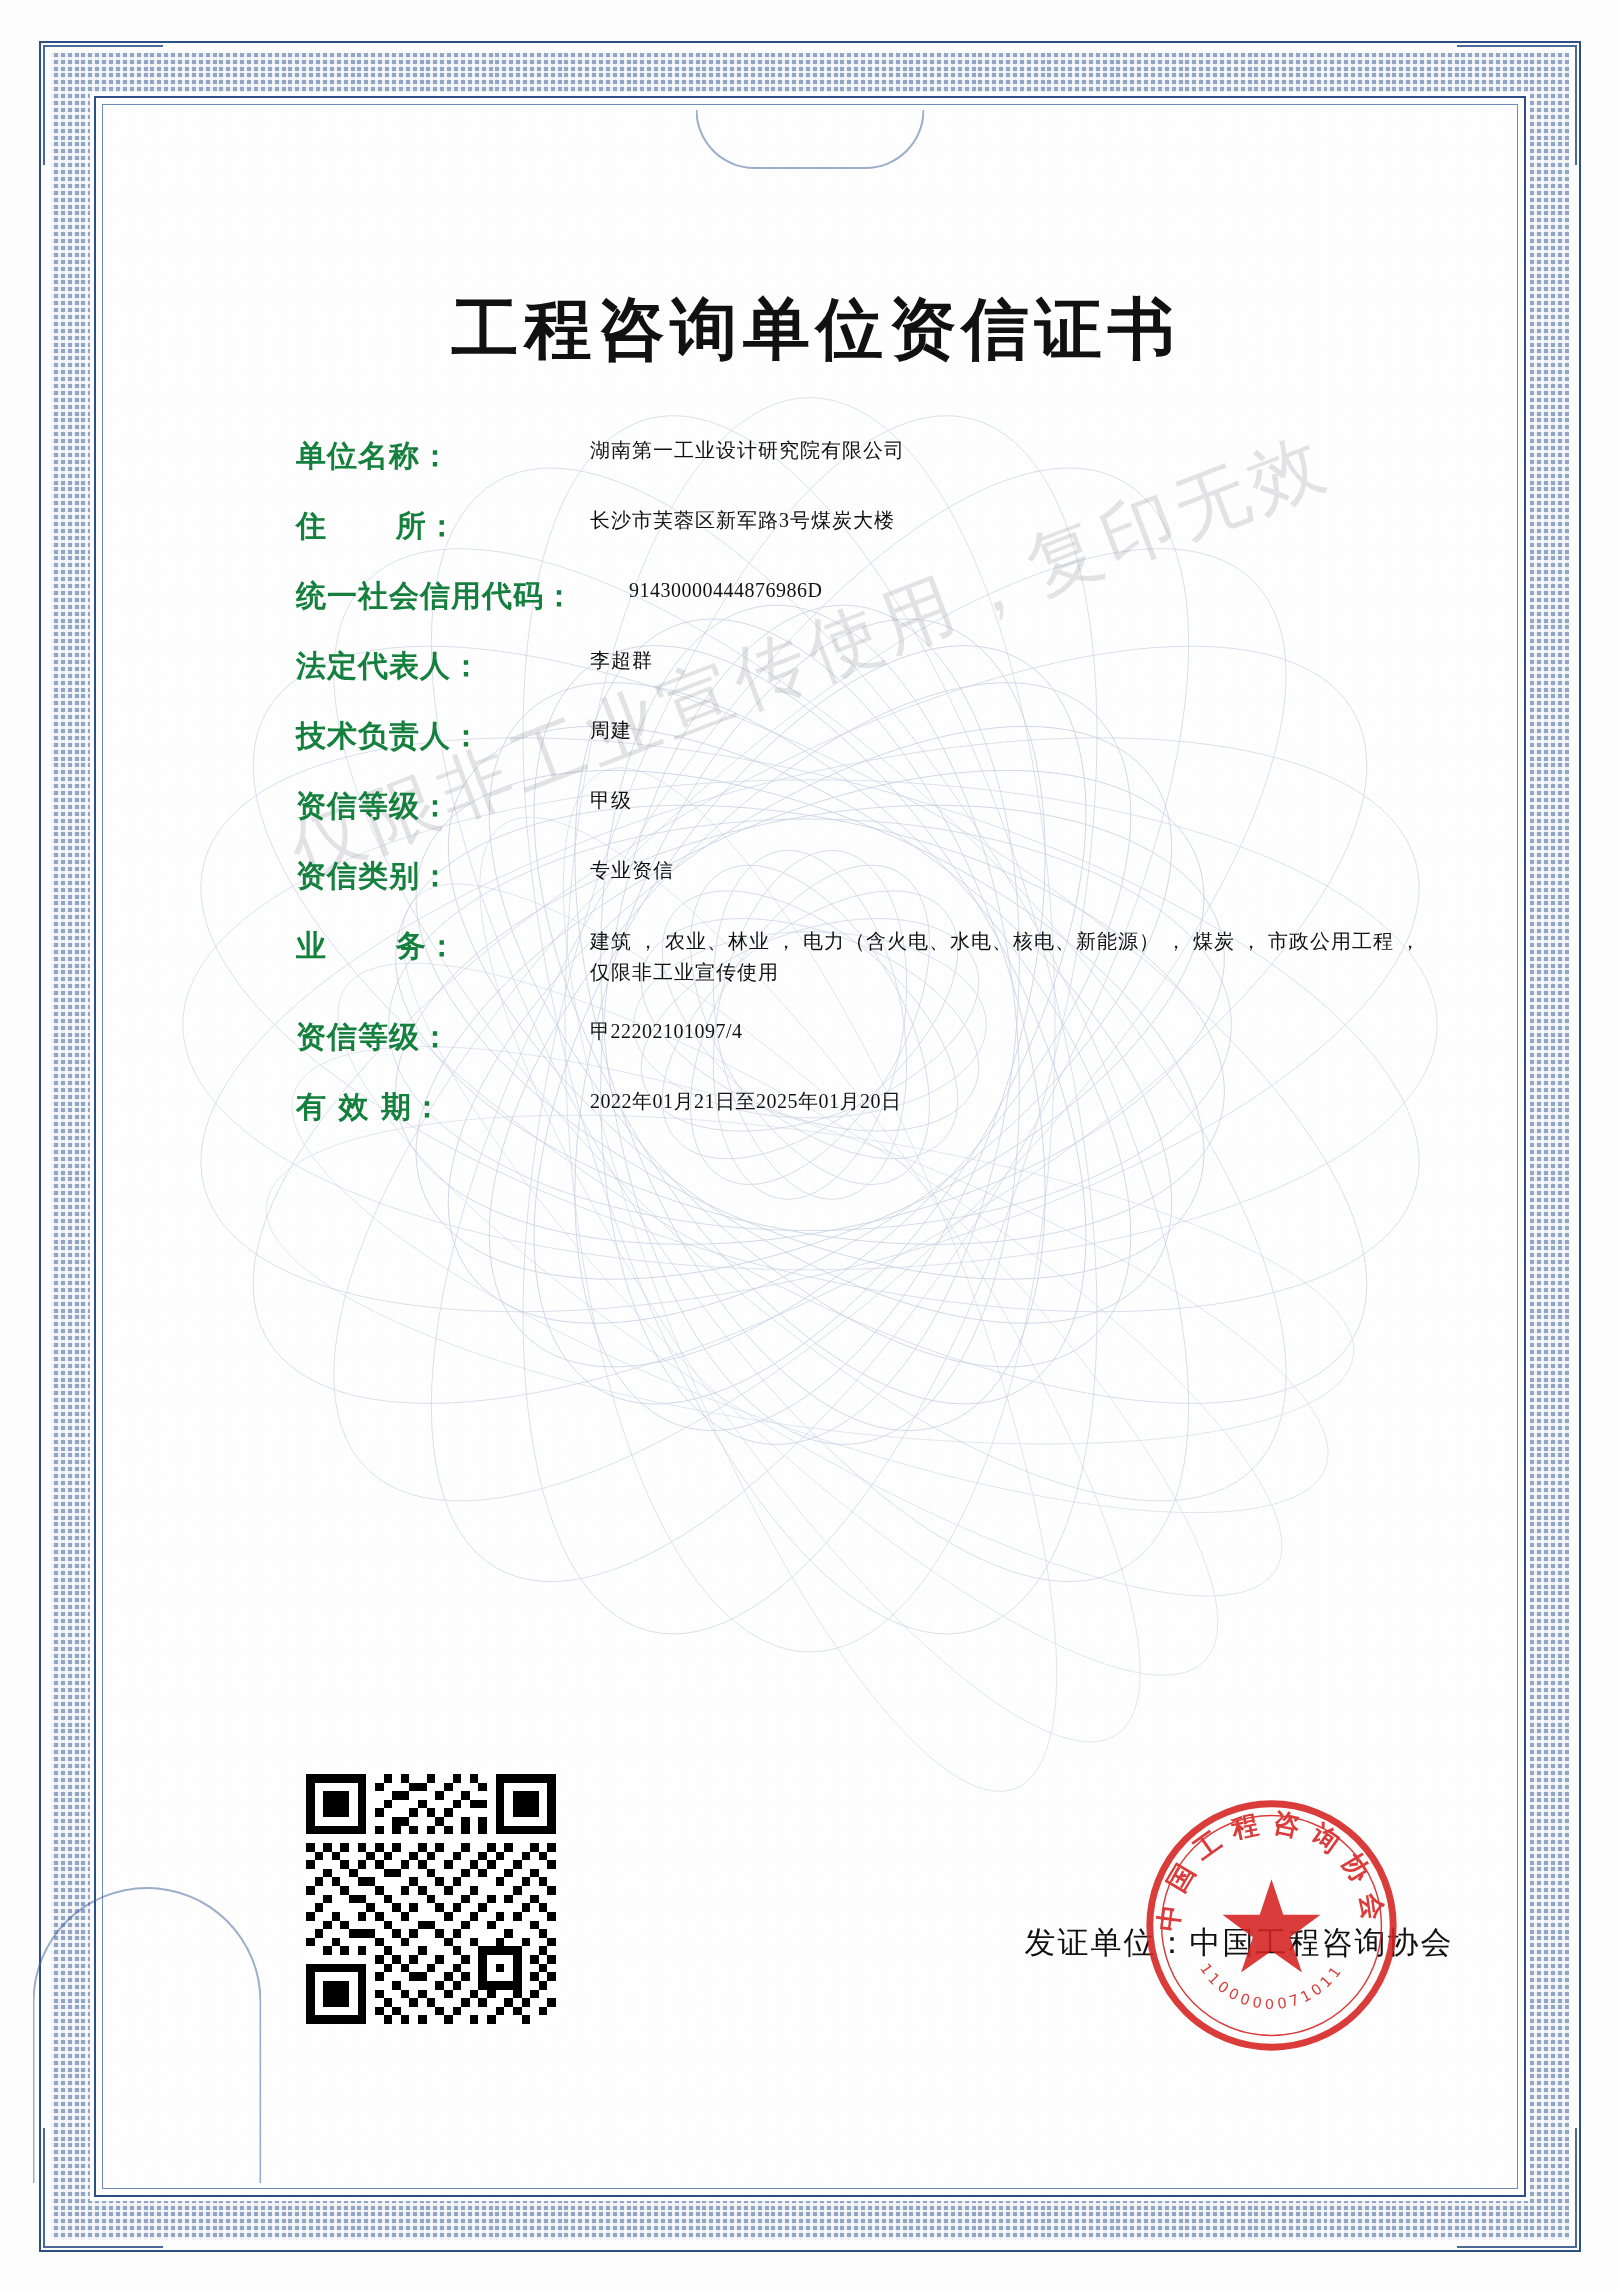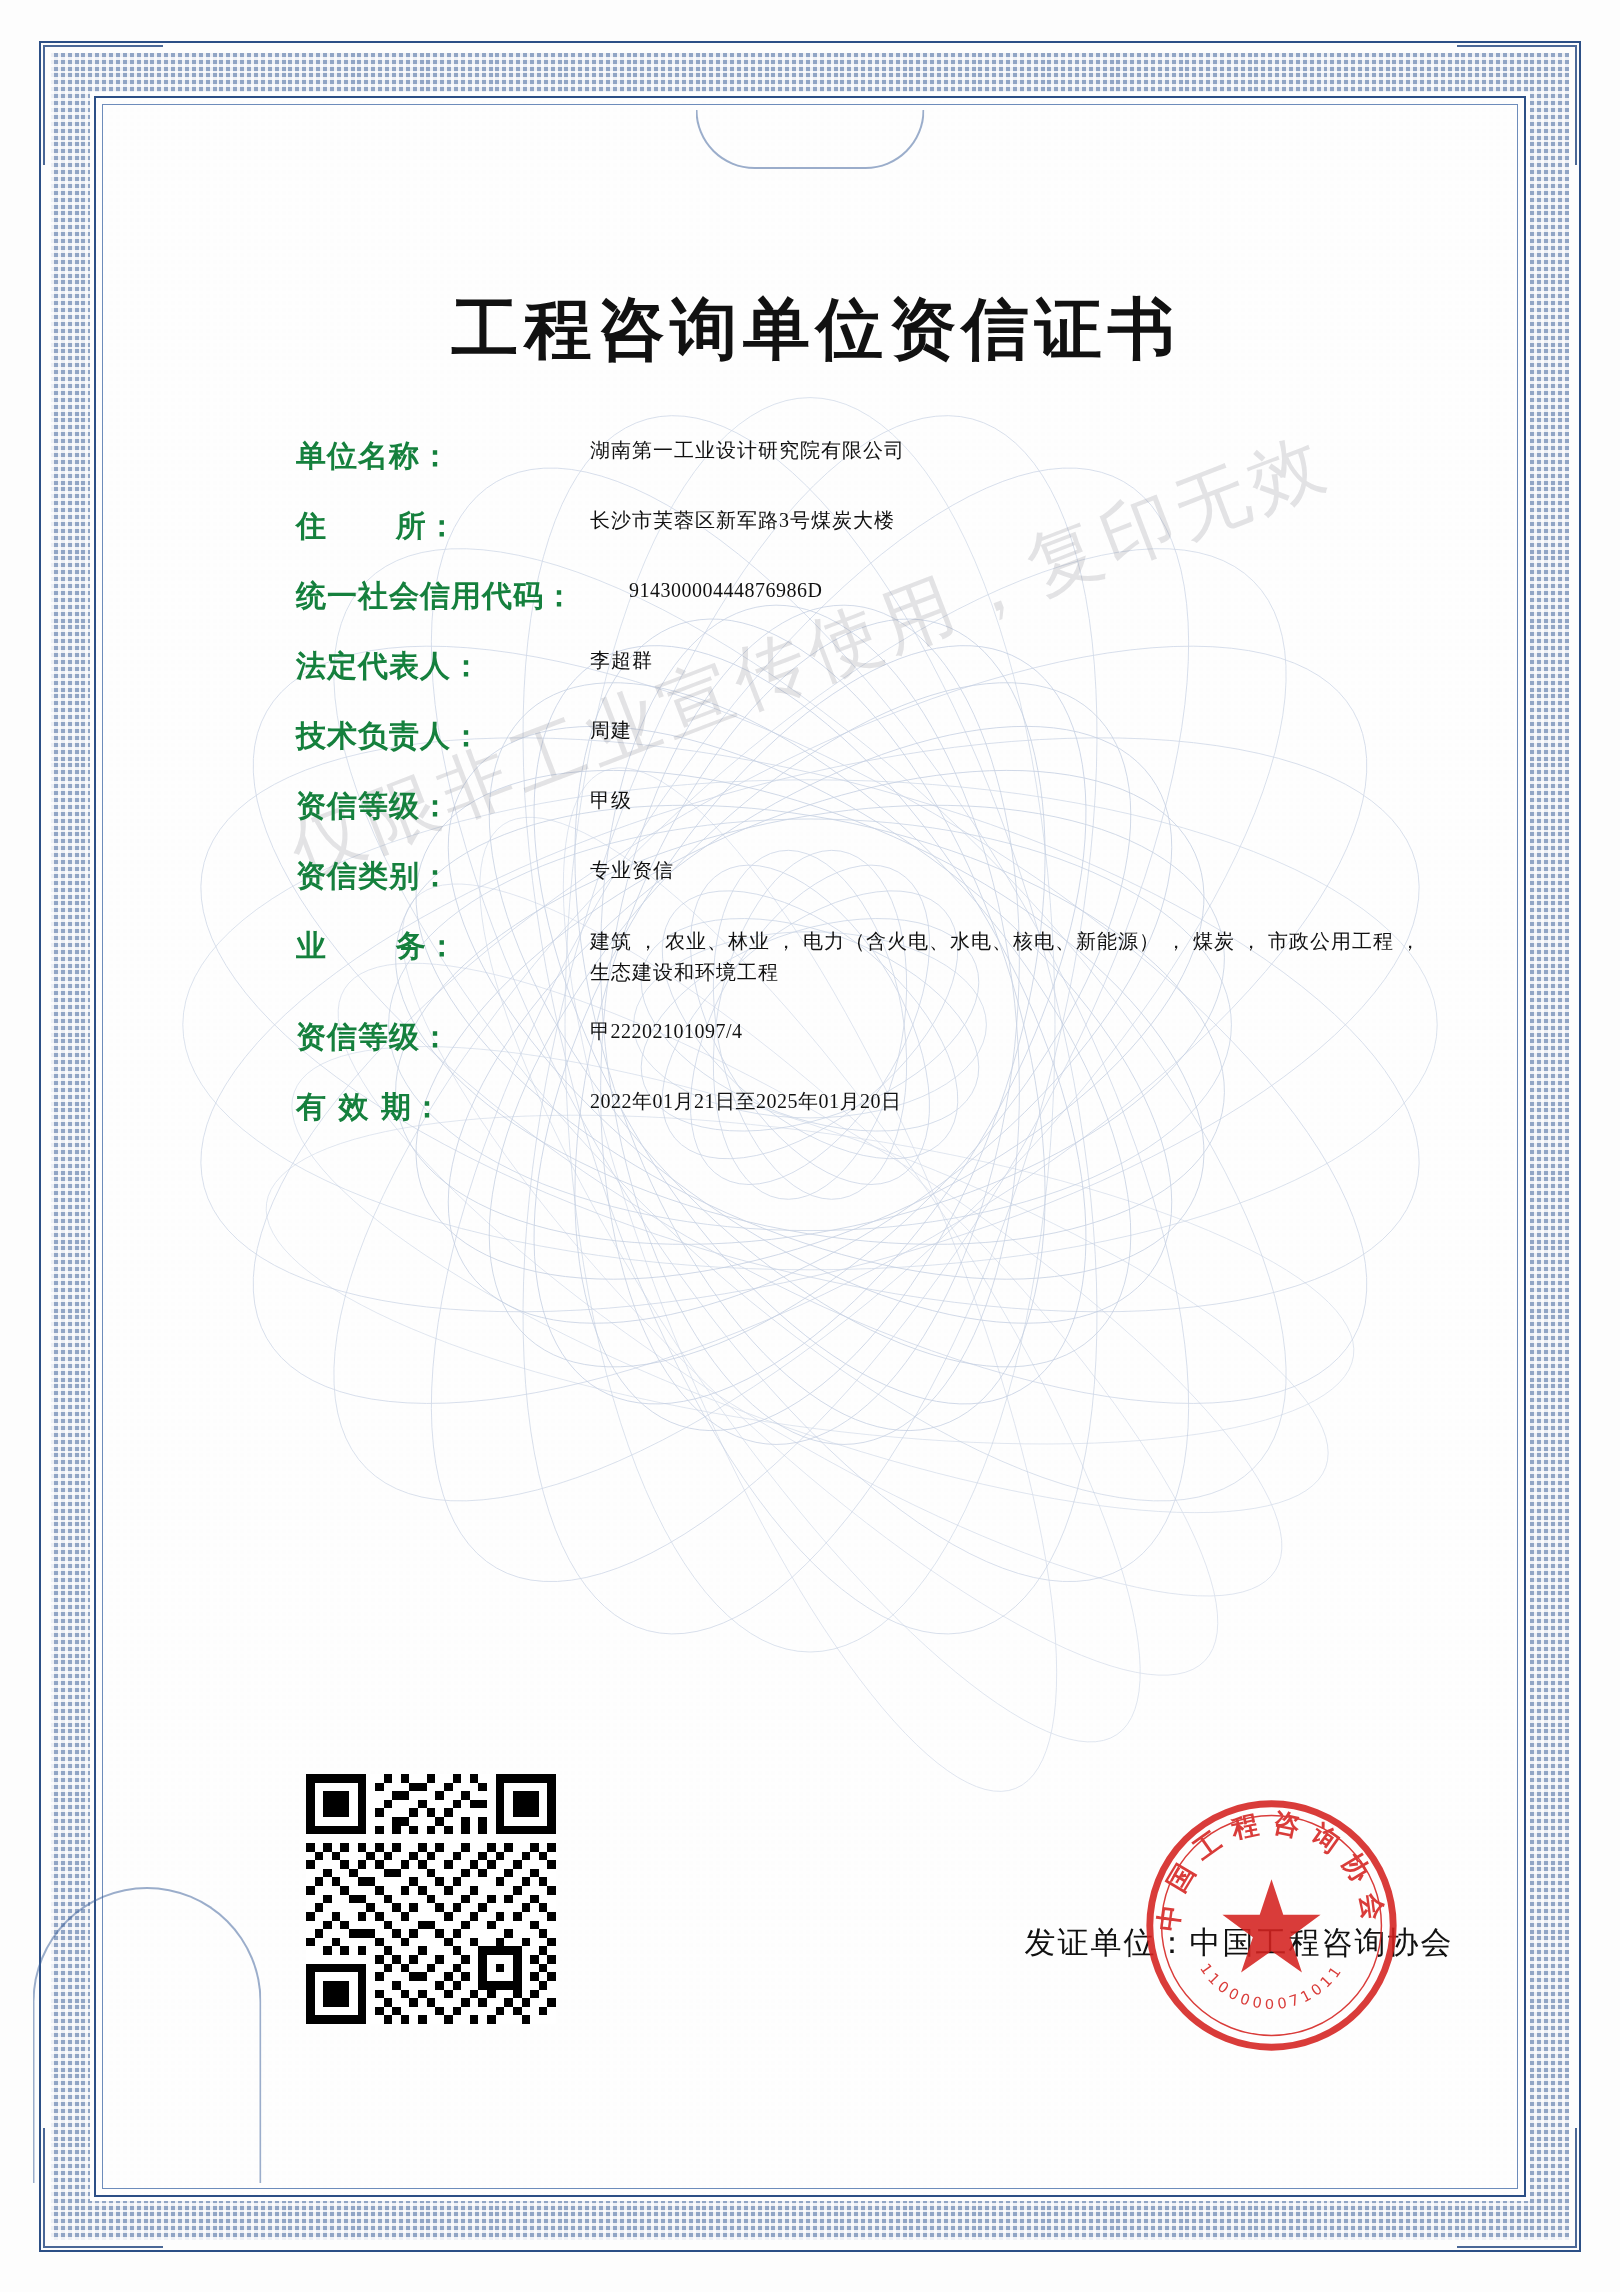--- a/index.html
+++ b/index.html
@@ -350,21 +350,21 @@
         <div class="field-value">甲级</div>
       </div>
 
       <div class="field-row">
         <div class="field-label">资信类别：</div>
         <div class="field-value">专业资信</div>
       </div>
 
       <div class="field-row business">
         <div class="field-label">业      务：</div>
-        <div class="field-value">建筑 ，  农业、林业 ，  电力（含火电、水电、核电、新能源） ，  煤炭 ，  市政公用工程 ，  生态建设和环境工程</div>
+        <div class="field-value">建筑 ，  农业、林业 ，  电力（含火电、水电、核电、新能源） ，  煤炭 ，  市政公用工程 ，  仅限非工业宣传使用</div>
       </div>
 
       <div class="field-row">
         <div class="field-label">资信等级：</div>
         <div class="field-value serif-num">甲22202101097/4</div>
       </div>
 
       <div class="field-row">
         <div class="field-label">有 效 期：</div>
         <div class="field-value serif-num">2022年01月21日至2025年01月20日</div>

